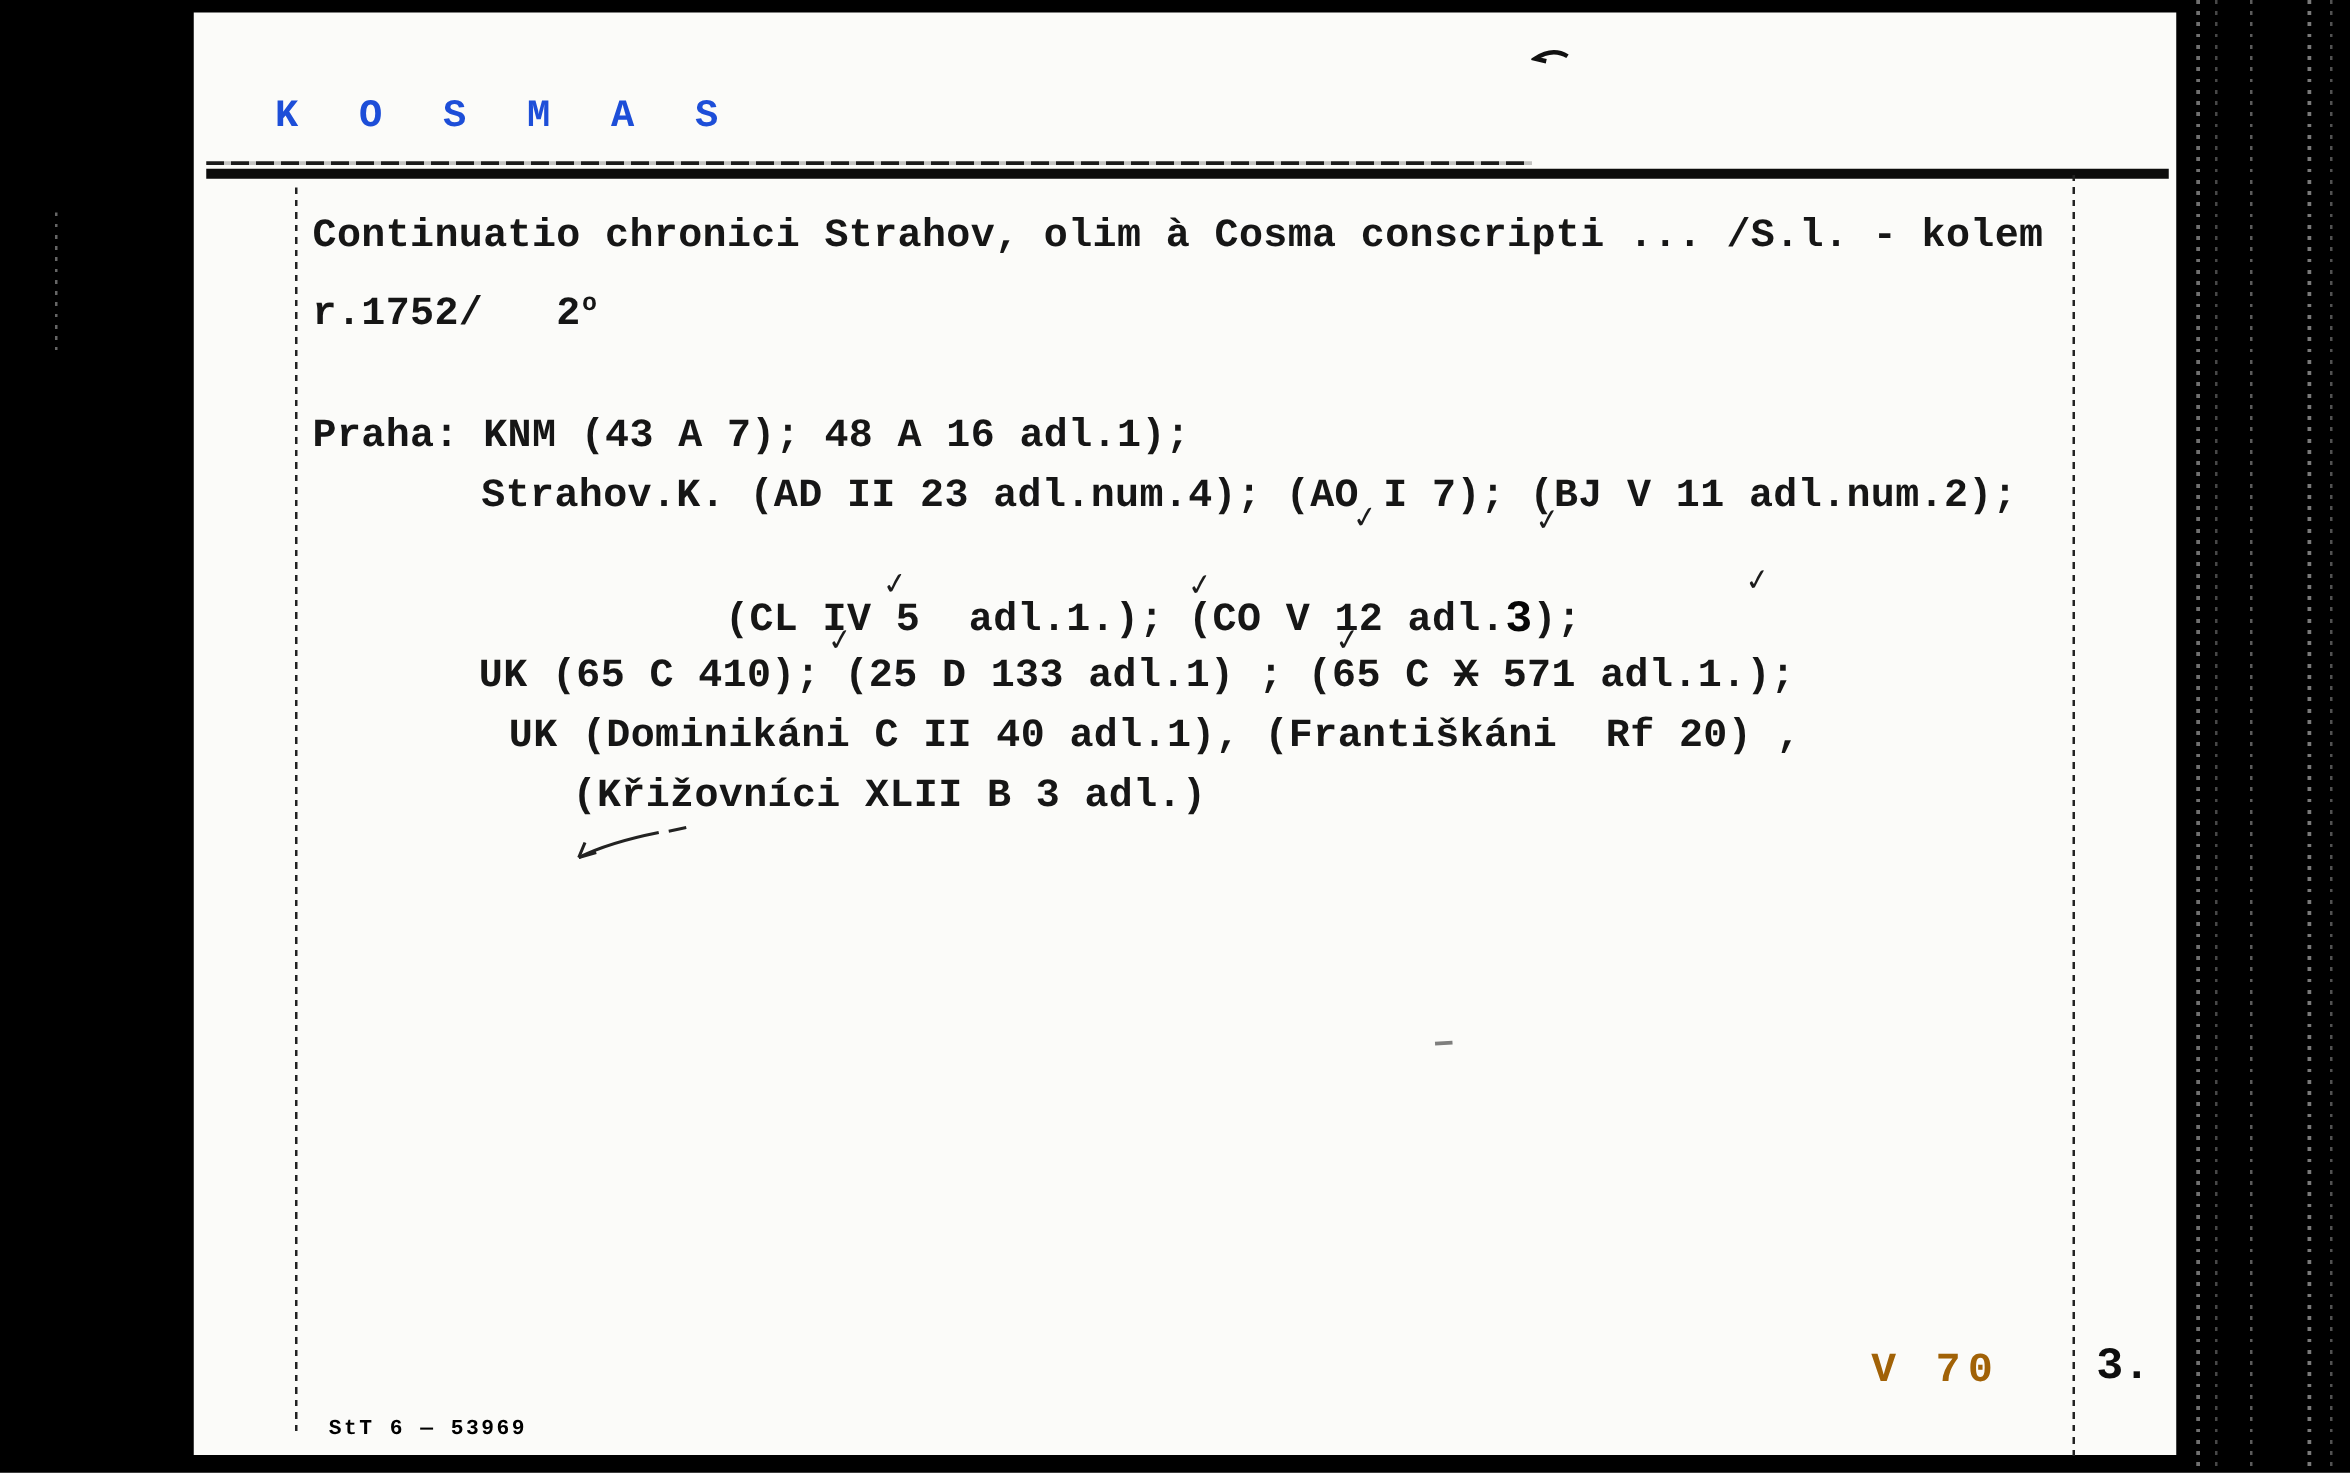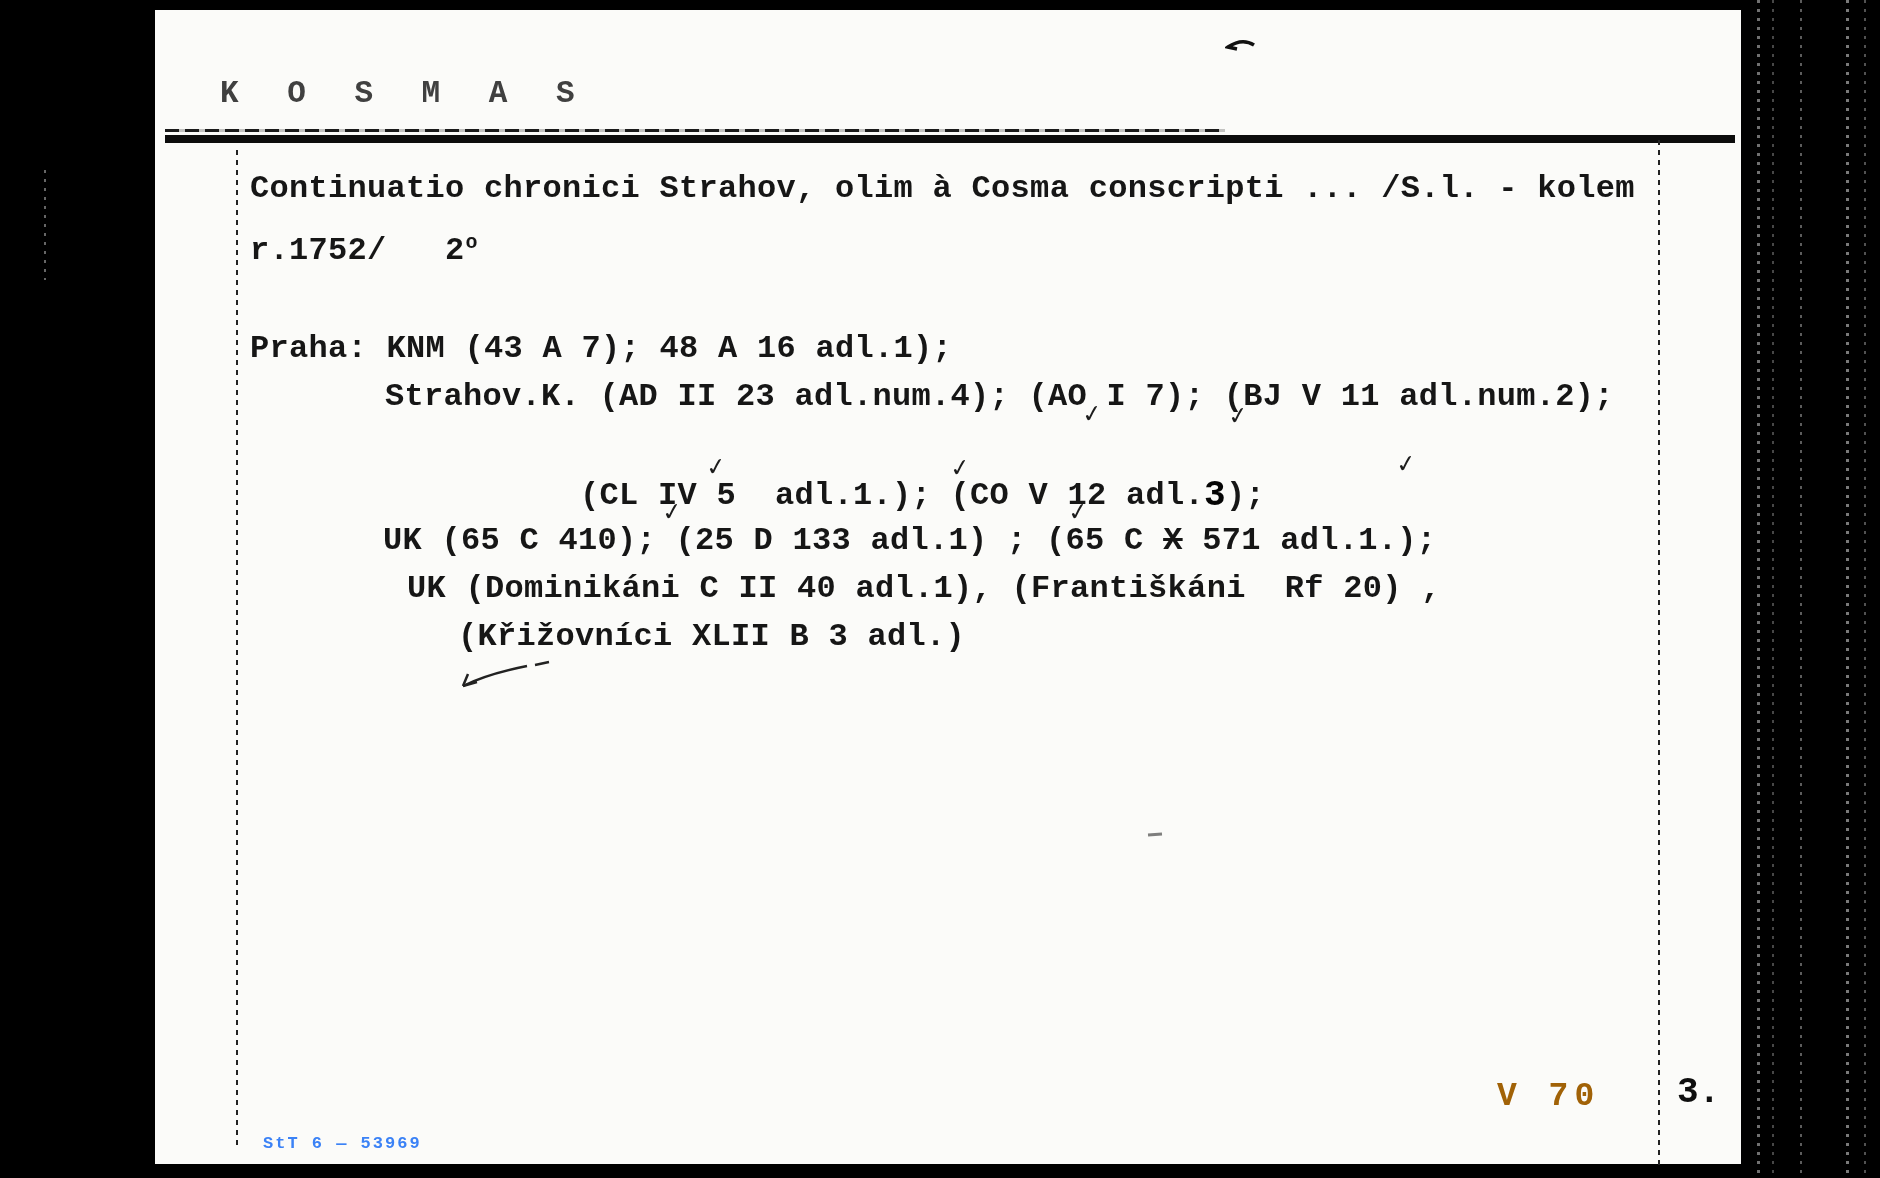--- a/index.html
+++ b/index.html
@@ -4,21 +4,21 @@
 <style>
   html,body{margin:0;padding:0;background:#000;}
   body{position:relative;width:1880px;height:1178px;overflow:hidden;
        font-family:"Liberation Mono","DejaVu Sans Mono",monospace;}
 
   .card{position:absolute;left:155px;top:10px;width:1586px;height:1154px;
         background:#fbfbf9;}
 
   
   .kosmas{position:absolute;left:65px;top:66px;font-size:31px;font-weight:700;
-          letter-spacing:15px;color:#404040;white-space:pre;}
+          letter-spacing:15px;color:#1d4ed8;white-space:pre;}
   .rule-thin{position:absolute;left:10px;top:119px;width:1060px;height:3px;
              background:repeating-linear-gradient(to right,#1b1b1b 0 14px,rgba(27,27,27,.25) 14px 20px);}
   .rule-thick{position:absolute;left:10px;top:125px;width:1570px;height:8px;background:#0c0c0c;}
 
   
   .dash-v{position:absolute;width:2px;
           background:repeating-linear-gradient(to bottom,#222 0 5px,transparent 5px 10px);}
   .dash-left{left:81px;top:140px;height:995px;}
   .dash-right{left:1503px;top:130px;height:1026px;}
 
@@ -31,21 +31,21 @@
 
   
   .check{position:absolute;font-family:"DejaVu Sans",sans-serif;font-size:24px;
          font-weight:700;color:#1c1c1c;transform:rotate(-8deg);line-height:1;}
   .mark-dash{position:absolute;left:993px;top:823px;width:14px;height:3px;
              background:#3a3a3a;opacity:.65;transform:rotate(-4deg);}
   .svgmark{position:absolute;}
 
   
   .imprint{position:absolute;left:108px;top:1124px;font-size:17px;font-weight:700;
-           letter-spacing:2px;color:#3b82f6;white-space:pre;}
+           letter-spacing:2px;color:#000000;white-space:pre;}
   .callmark{position:absolute;left:1342px;top:1068px;font-size:33px;font-weight:700;
             color:#a16207;white-space:pre;letter-spacing:6px;}
   .cardnum{position:absolute;left:1522px;top:1062px;font-size:36px;font-weight:900;
            color:#0e0e0e;white-space:pre;}
 
   
   .noise{position:absolute;top:0;height:1178px;
          background:repeating-linear-gradient(to bottom,rgba(255,255,255,.8) 0 3px,transparent 3px 9px);}
   .n1{left:1757px;width:3px;opacity:.55;}
   .n2{left:1772px;width:2px;opacity:.35;}

